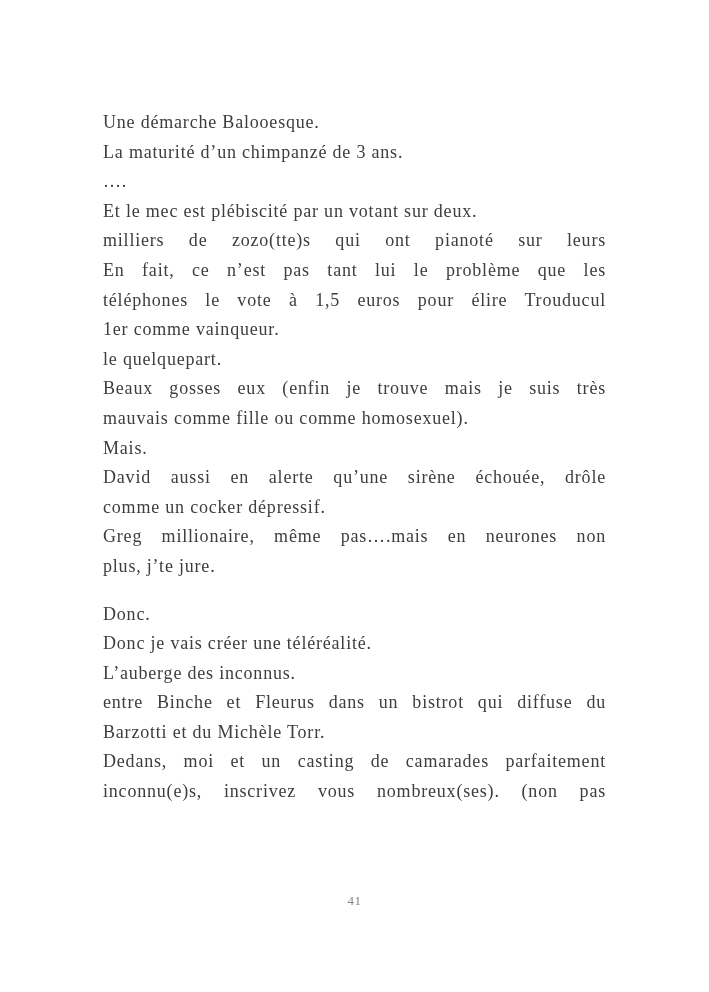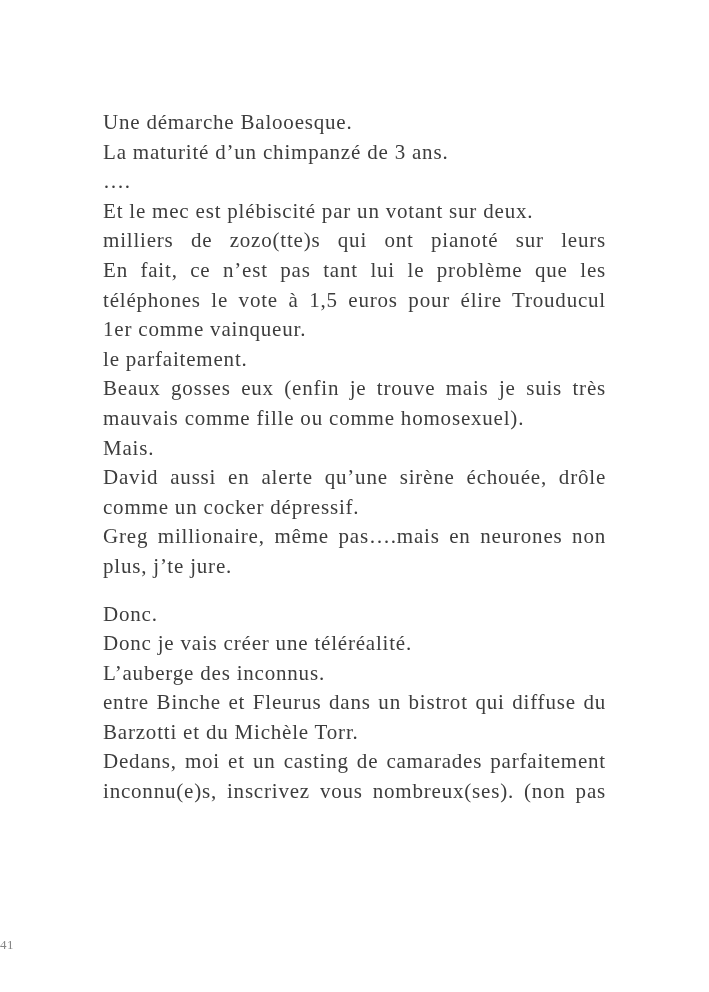--- a/index.html
+++ b/index.html
@@ -15,61 +15,61 @@
     background:var(--page-bg);
     overflow:hidden;
     font-family:"Liberation Serif","DejaVu Serif",serif;
   }
   .text-block{
     position:absolute;
     left:103px;
     top:108px;
     width:503px;
     color:var(--text-color);
-    font-size:21px;
+    font-size:18px;
     line-height:29.6px;
     letter-spacing:0.8px;
   }
   .block{margin:0;}
   .block + .block{margin-top:18px;}
   .line{
     text-align:justify;
     text-align-last:left;
     -moz-text-align-last:left;
   }
   .line.stretch{
     text-align-last:justify;
     -moz-text-align-last:justify;
   }
   .page-number{
     position:absolute;
-    top:937px;
+    top:893px;
     left:0;
     width:100%;
-    text-align:left;
+    text-align:center;
     font-size:13px;
     letter-spacing:0.5px;
     color:var(--pagenum-color);
   }
 </style>
 </head>
 <body>
 
 <div class="page">
   <div class="text-block" id="text-block">
       <div class="block">
         <div class="line">Une démarche Balooesque.</div>
         <div class="line">La maturité d’un chimpanzé de 3 ans.</div>
         <div class="line">….</div>
         <div class="line">Et le mec est plébiscité par un votant sur deux.</div>
         <div class="line stretch">milliers de zozo(tte)s qui ont pianoté sur leurs</div>
         <div class="line stretch">En fait, ce n’est pas tant lui le problème que les</div>
         <div class="line stretch">téléphones le vote à 1,5 euros pour élire Trouducul</div>
         <div class="line">1er comme vainqueur.</div>
-        <div class="line">le parfaitement.</div>
+        <div class="line">le quelquepart.</div>
         <div class="line stretch">Beaux gosses eux (enfin je trouve mais je suis très</div>
         <div class="line">mauvais comme fille ou comme homosexuel).</div>
         <div class="line">Mais.</div>
         <div class="line stretch">David aussi en alerte qu’une sirène échouée, drôle</div>
         <div class="line">comme un cocker dépressif.</div>
         <div class="line stretch">Greg millionaire, même pas….mais en neurones non</div>
         <div class="line">plus, j’te jure.</div>
       </div>
       <div class="block">
         <div class="line">Donc.</div>

